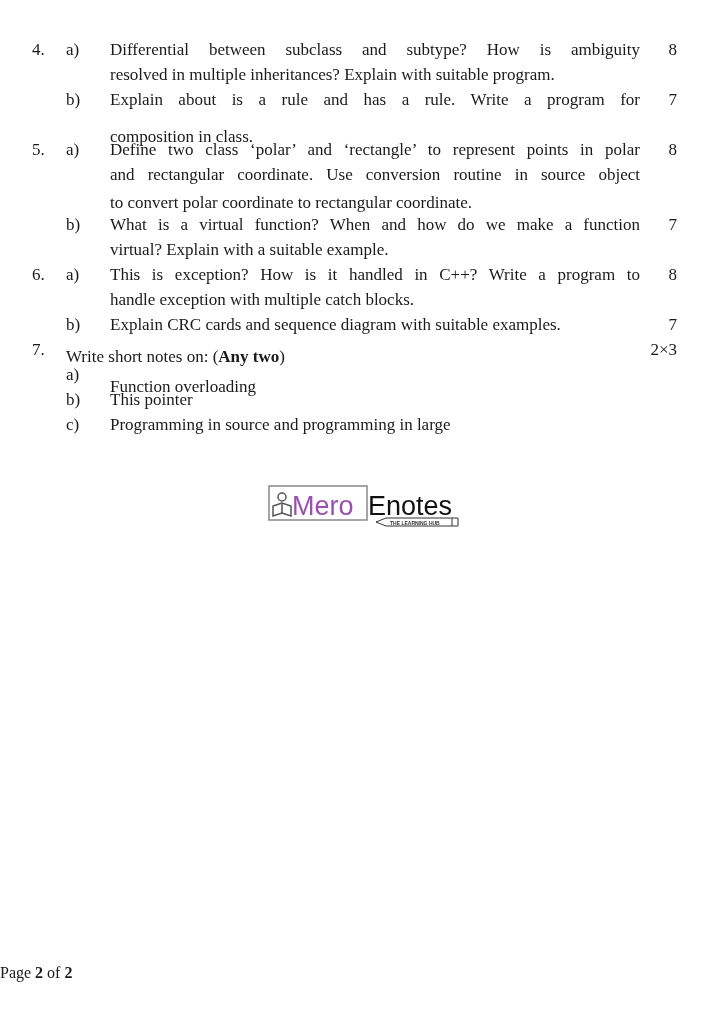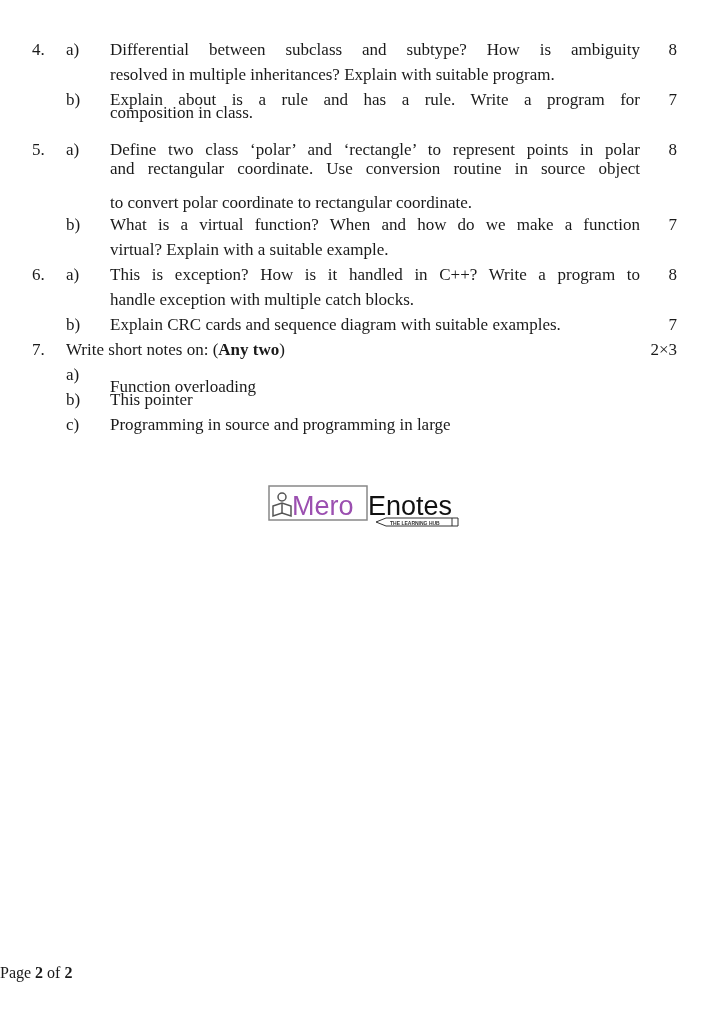--- a/index.html
+++ b/index.html
@@ -21,46 +21,46 @@
 
 <div class="line qnum" style="top:37px">4.</div>
 <div class="line sub" style="top:37px">a)</div>
 <div class="line text" style="top:37px">Differential between subclass and subtype? How is ambiguity</div>
 <div class="line marks" style="top:37px">8</div>
 <div class="line text last" style="top:62px">resolved in multiple inheritances? Explain with suitable program.</div>
 
 <div class="line sub" style="top:87px">b)</div>
 <div class="line text" style="top:87px">Explain about is a rule and has a rule. Write a program for</div>
 <div class="line marks" style="top:87px">7</div>
-<div class="line text last" style="top:100px">composition in class.</div>
+<div class="line text last" style="top:124px">composition in class.</div>
 
 <div class="line qnum" style="top:137px">5.</div>
 <div class="line sub" style="top:137px">a)</div>
 <div class="line text" style="top:137px">Define two class ‘polar’ and ‘rectangle’ to represent points in polar</div>
 <div class="line marks" style="top:137px">8</div>
-<div class="line text" style="top:156px">and rectangular coordinate. Use conversion routine in source object</div>
+<div class="line text" style="top:162px">and rectangular coordinate. Use conversion routine in source object</div>
 <div class="line text last" style="top:190px">to convert polar coordinate to rectangular coordinate.</div>
 
 <div class="line sub" style="top:212px">b)</div>
 <div class="line text" style="top:212px">What is a virtual function? When and how do we make a function</div>
 <div class="line marks" style="top:212px">7</div>
 <div class="line text last" style="top:237px">virtual? Explain with a suitable example.</div>
 
 <div class="line qnum" style="top:262px">6.</div>
 <div class="line sub" style="top:262px">a)</div>
 <div class="line text" style="top:262px">This is exception? How is it handled in C++? Write a program to</div>
 <div class="line marks" style="top:262px">8</div>
 <div class="line text last" style="top:287px">handle exception with multiple catch blocks.</div>
 
 <div class="line sub" style="top:312px">b)</div>
 <div class="line text last" style="top:312px">Explain CRC cards and sequence diagram with suitable examples.</div>
 <div class="line marks" style="top:312px">7</div>
 
 <div class="line qnum" style="top:337px">7.</div>
-<div class="line sub" style="top:337px"><span>Write short notes on: (</span><b>Any two</b><span>)</span></div>
+<div class="line sub" style="top:344px"><span>Write short notes on: (</span><b>Any two</b><span>)</span></div>
 <div class="line marks" style="top:337px">2×3</div>
 
 <div class="line sub" style="top:362px">a)</div>
 <div class="line text last" style="top:374px">Function overloading</div>
 <div class="line sub" style="top:387px">b)</div>
 <div class="line text last" style="top:387px">This pointer</div>
 <div class="line sub" style="top:412px">c)</div>
 <div class="line text last" style="top:412px">Programming in source and programming in large</div>
 
 <div class="logo">

